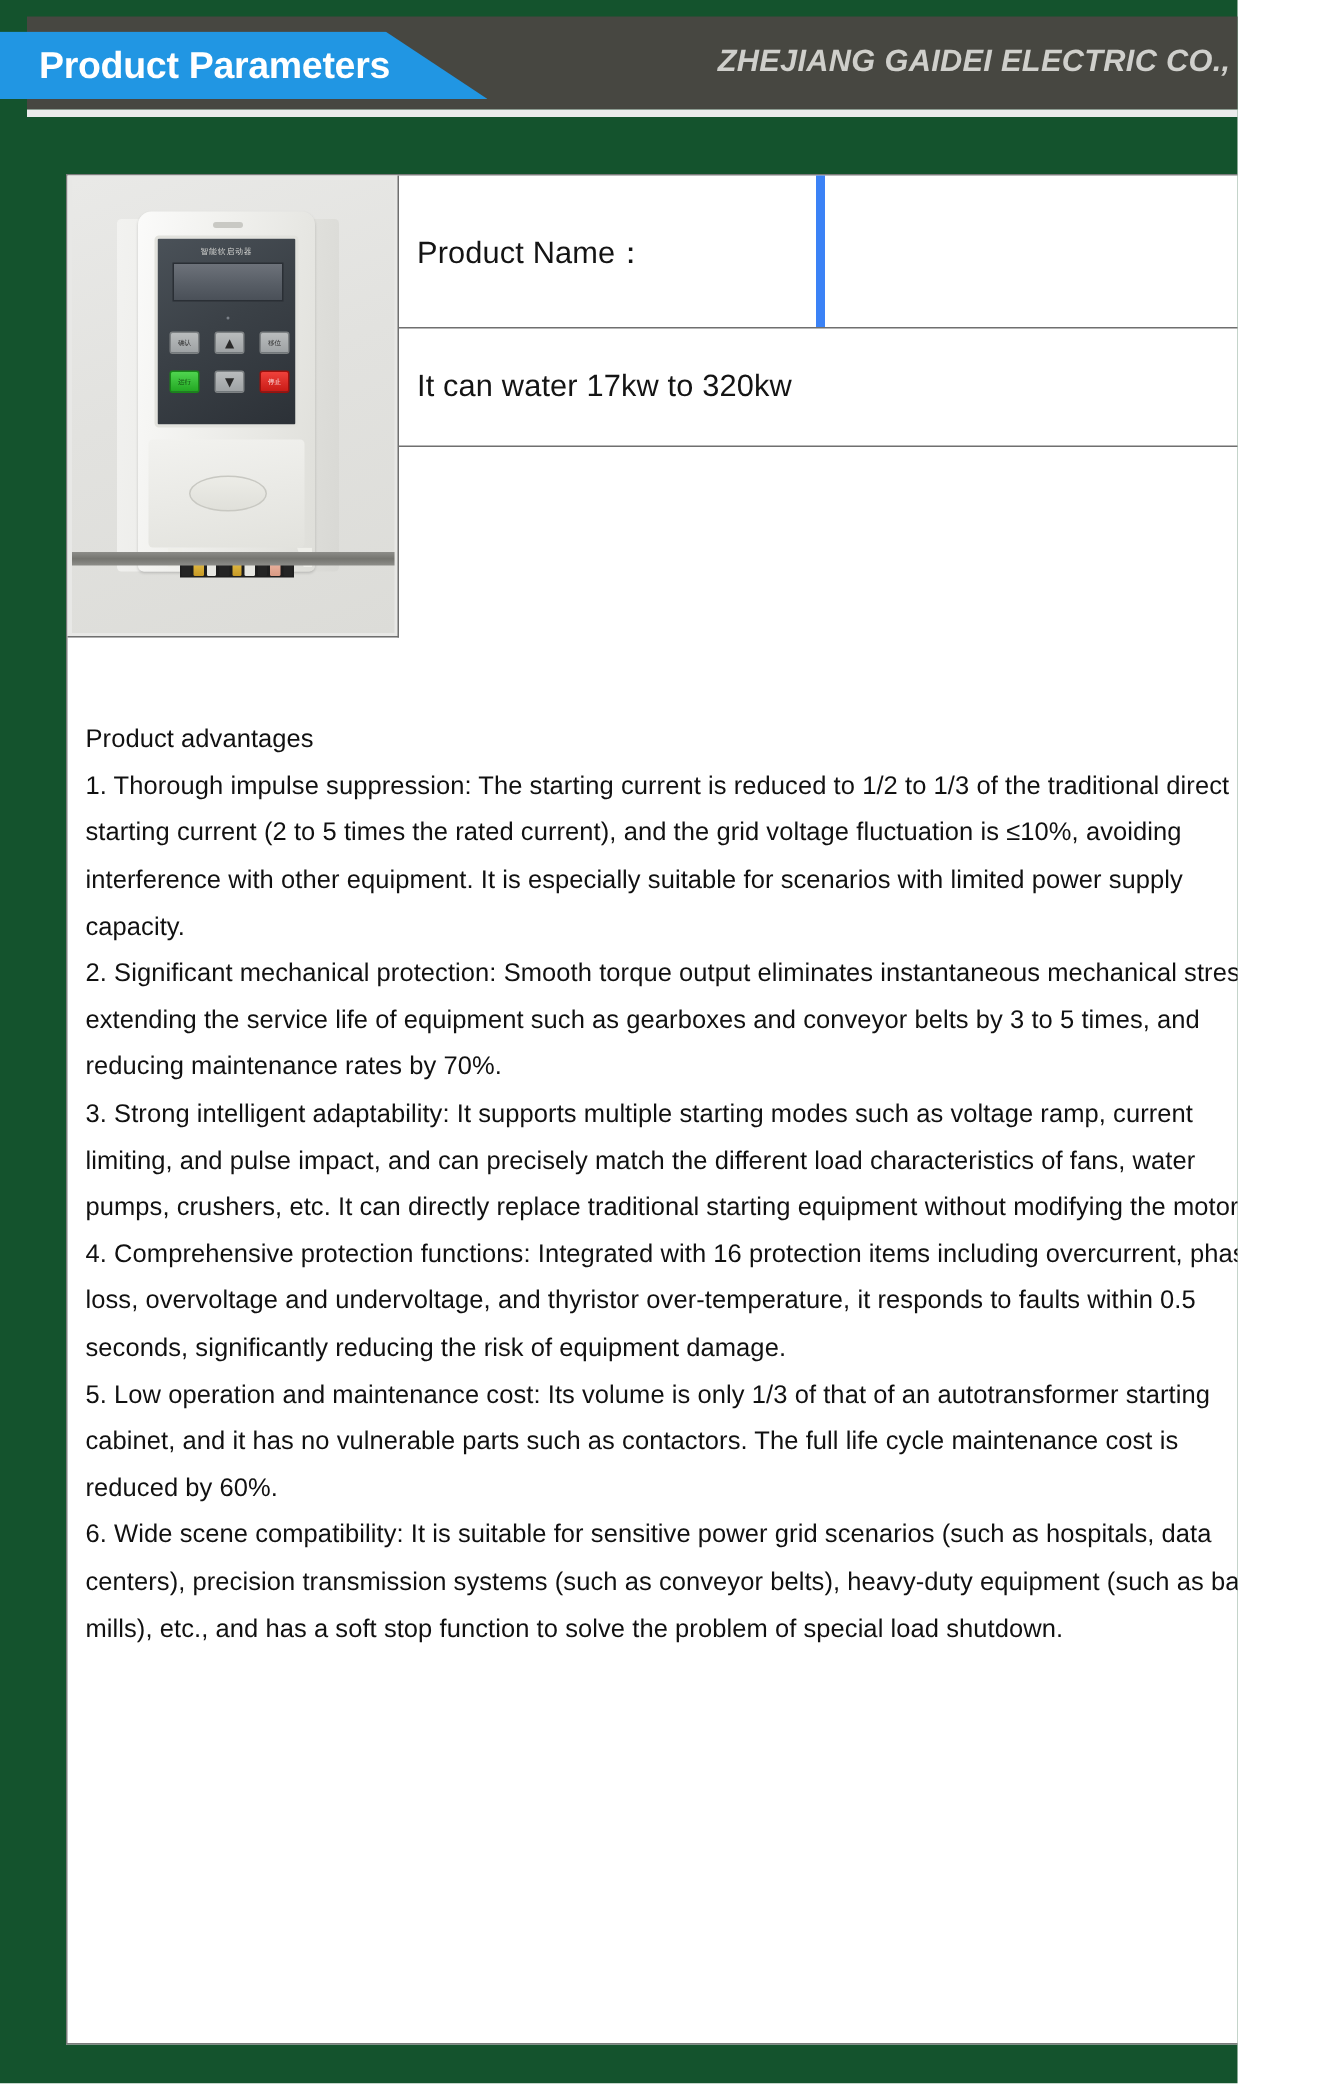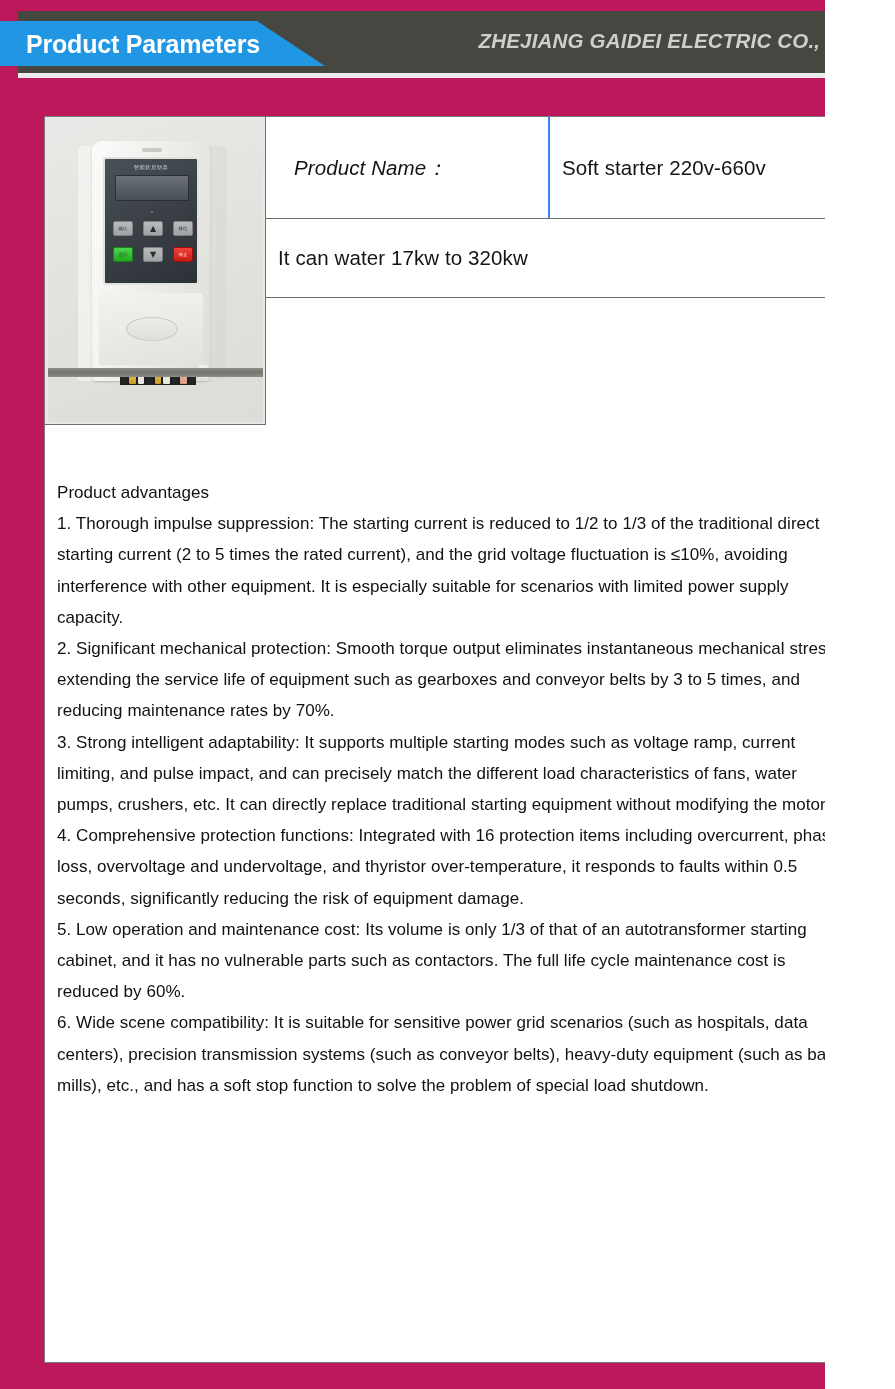--- a/index.html
+++ b/index.html
@@ -6,21 +6,21 @@
   html, body {
     width: 895px;
     height: 1389px;
     background: #ffffff;
     font-family: "Liberation Sans", sans-serif;
   }
   .page {
     position: relative;
     width: 825px;
     height: 1389px;
-    background: #be185d;
+    background: #14532d;
     overflow: hidden;
   }
 
   
   .header {
     position: absolute;
     left: 0; top: 0;
     width: 895px;
     height: 88px;
   }
@@ -109,27 +109,26 @@
   }
   .srow.r1 { height: 102px; }
   .srow.r2 { height: 65px; }
   .srow.r3 { height: 62px; }
   .srow.r4 { height: 79px; border-bottom: 1px solid #6f6f6f; }
   .scell-label {
     position: absolute;
     left: 0; top: 0;
     width: 284px;
     height: 100%;
-    border-right: 2px solid #3b82f6;
+    border-right: 6px solid #3b82f6;
     display: flex; align-items: center;
-    padding-left: 28px;
+    padding-left: 12px;
     font-size: 20.5px;
     color: #141414;
     letter-spacing: 0.1px;
-    font-style: italic;
   }
   .scell-value {
     position: absolute;
     left: 284px; top: 0;
     width: 304px;
     height: 100%;
     display: flex; align-items: center;
     padding-left: 12px;
     font-size: 20.5px;
     color: #141414;
@@ -358,21 +357,20 @@
               <div class="ph-term t-dark"></div>
             </div>
           </div>
           <div class="ph-railbar"></div>
         </div>
       </div>
 
       <div class="rows-col">
         <div class="srow r1">
           <div class="scell-label">Product Name：</div>
-          <div class="scell-value">Soft starter 220v-660v</div>
         </div>
         <div class="srow r4">
           <div class="scell-full">It can water 17kw to 320kw</div>
         </div>
       </div>
 
     </div>
 
     <div class="adv">
       <div class="adv-text">Product advantages

